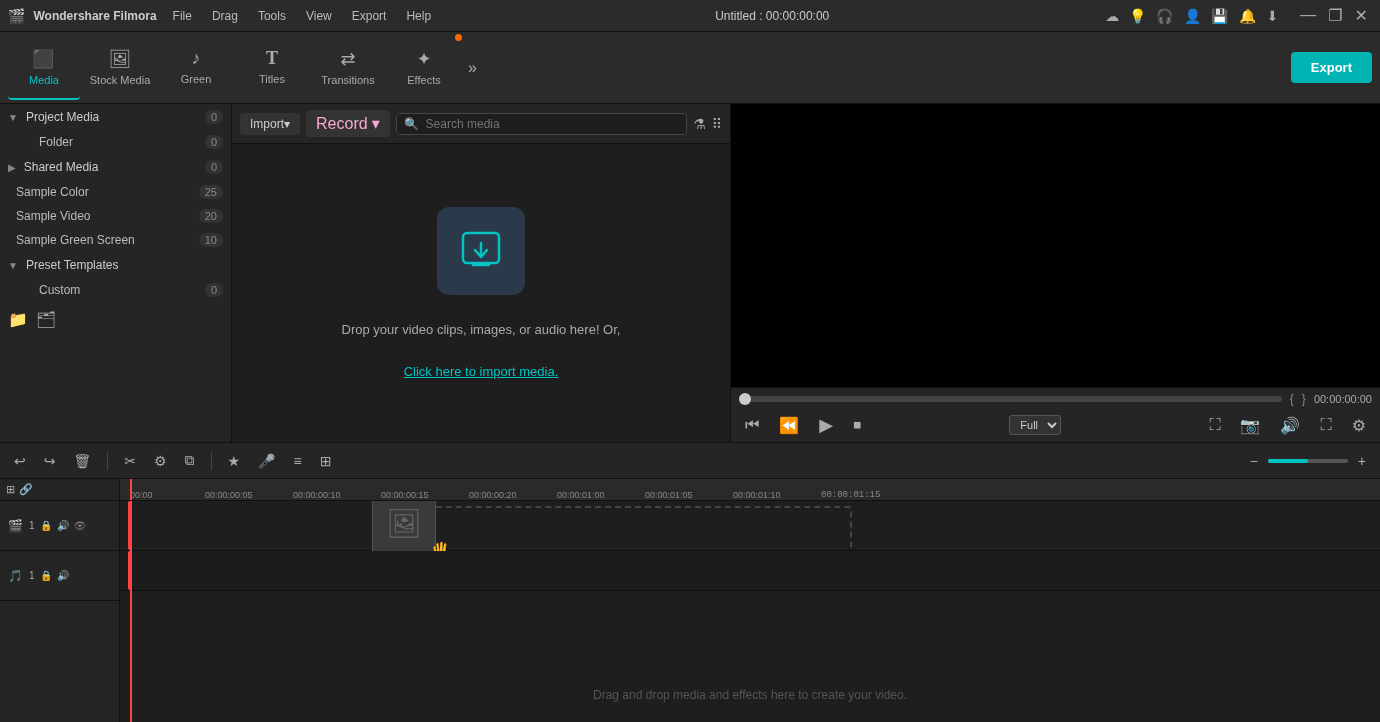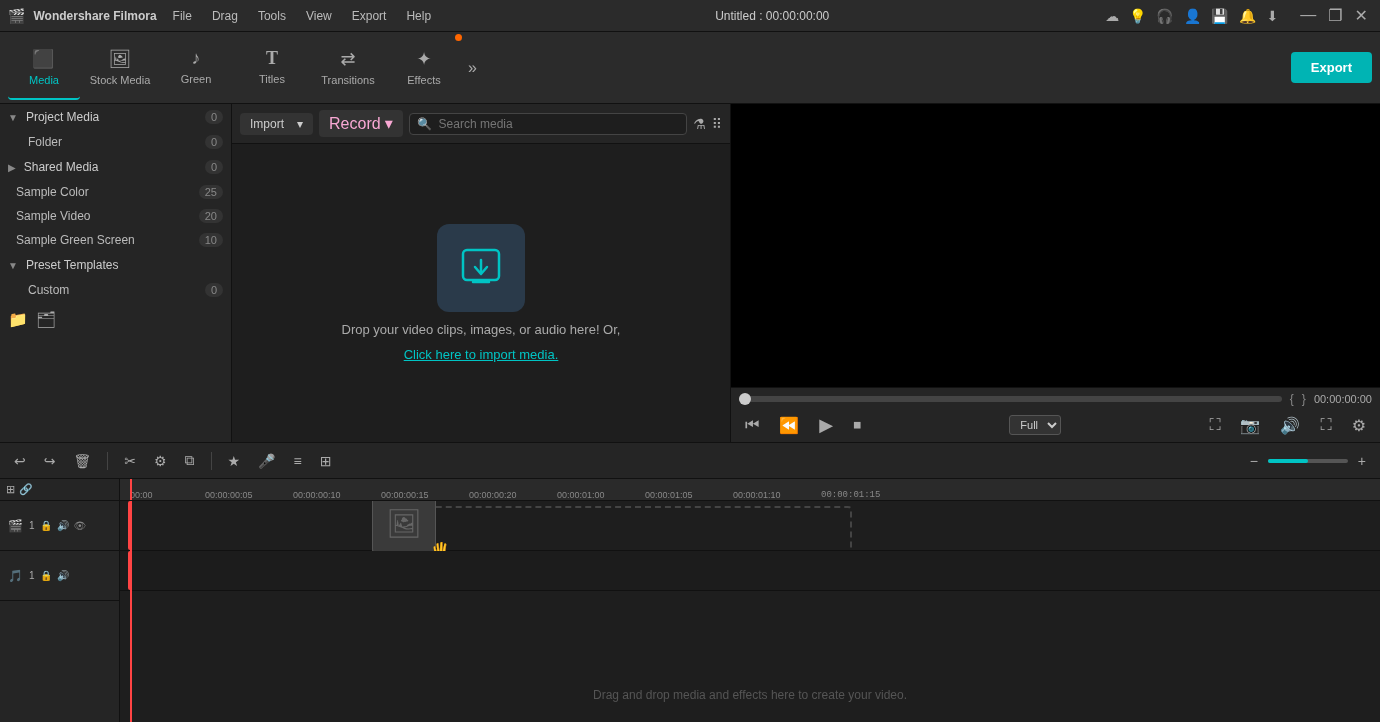--- a/index.html
+++ b/index.html
@@ -88,21 +88,21 @@
       cursor: pointer;
       color: #ccc;
       font-size: 12px;
     }
     .sidebar-section-header .arrow { color: #888; font-size: 10px; margin-right: 4px; }
     .sidebar-count { color: #888; font-size: 11px; background: #333; border-radius: 8px; padding: 1px 6px; }
     .sidebar-child {
       display: flex;
       align-items: center;
       justify-content: space-between;
-      padding: 5px 8px 5px 28px;
+      padding: 5px 8px 5px 39px;
       cursor: pointer;
       color: #bbb;
       font-size: 12px;
     }
 
     
     #media-panel {
       flex: 1;
       background: #1e1e1e;
       display: flex;
@@ -112,21 +112,21 @@
       display: flex;
       align-items: center;
       padding: 6px 8px;
       gap: 6px;
       border-bottom: 1px solid #111;
       background: #252525;
     }
     .import-btn {
       display: flex;
       align-items: center;
-      gap: 13px;
+      gap: 0;
       background: #333;
       border: none;
       color: #ccc;
       border-radius: 4px;
       padding: 4px 10px;
       font-size: 12px;
       cursor: pointer;
     }
     .record-btn {
       display: flex;
@@ -157,21 +157,21 @@
       color: #ccc;
       font-size: 12px;
       width: 100%;
     }
     .media-drop-area {
       flex: 1;
       display: flex;
       flex-direction: column;
       align-items: center;
       justify-content: center;
-      gap: 10px;
+      gap: 27px;
     }
     .drop-icon {
       width: 88px;
       height: 88px;
       background: #2a3a4a;
       border-radius: 12px;
       display: flex;
       align-items: center;
       justify-content: center;
       color: #00c4c4;

